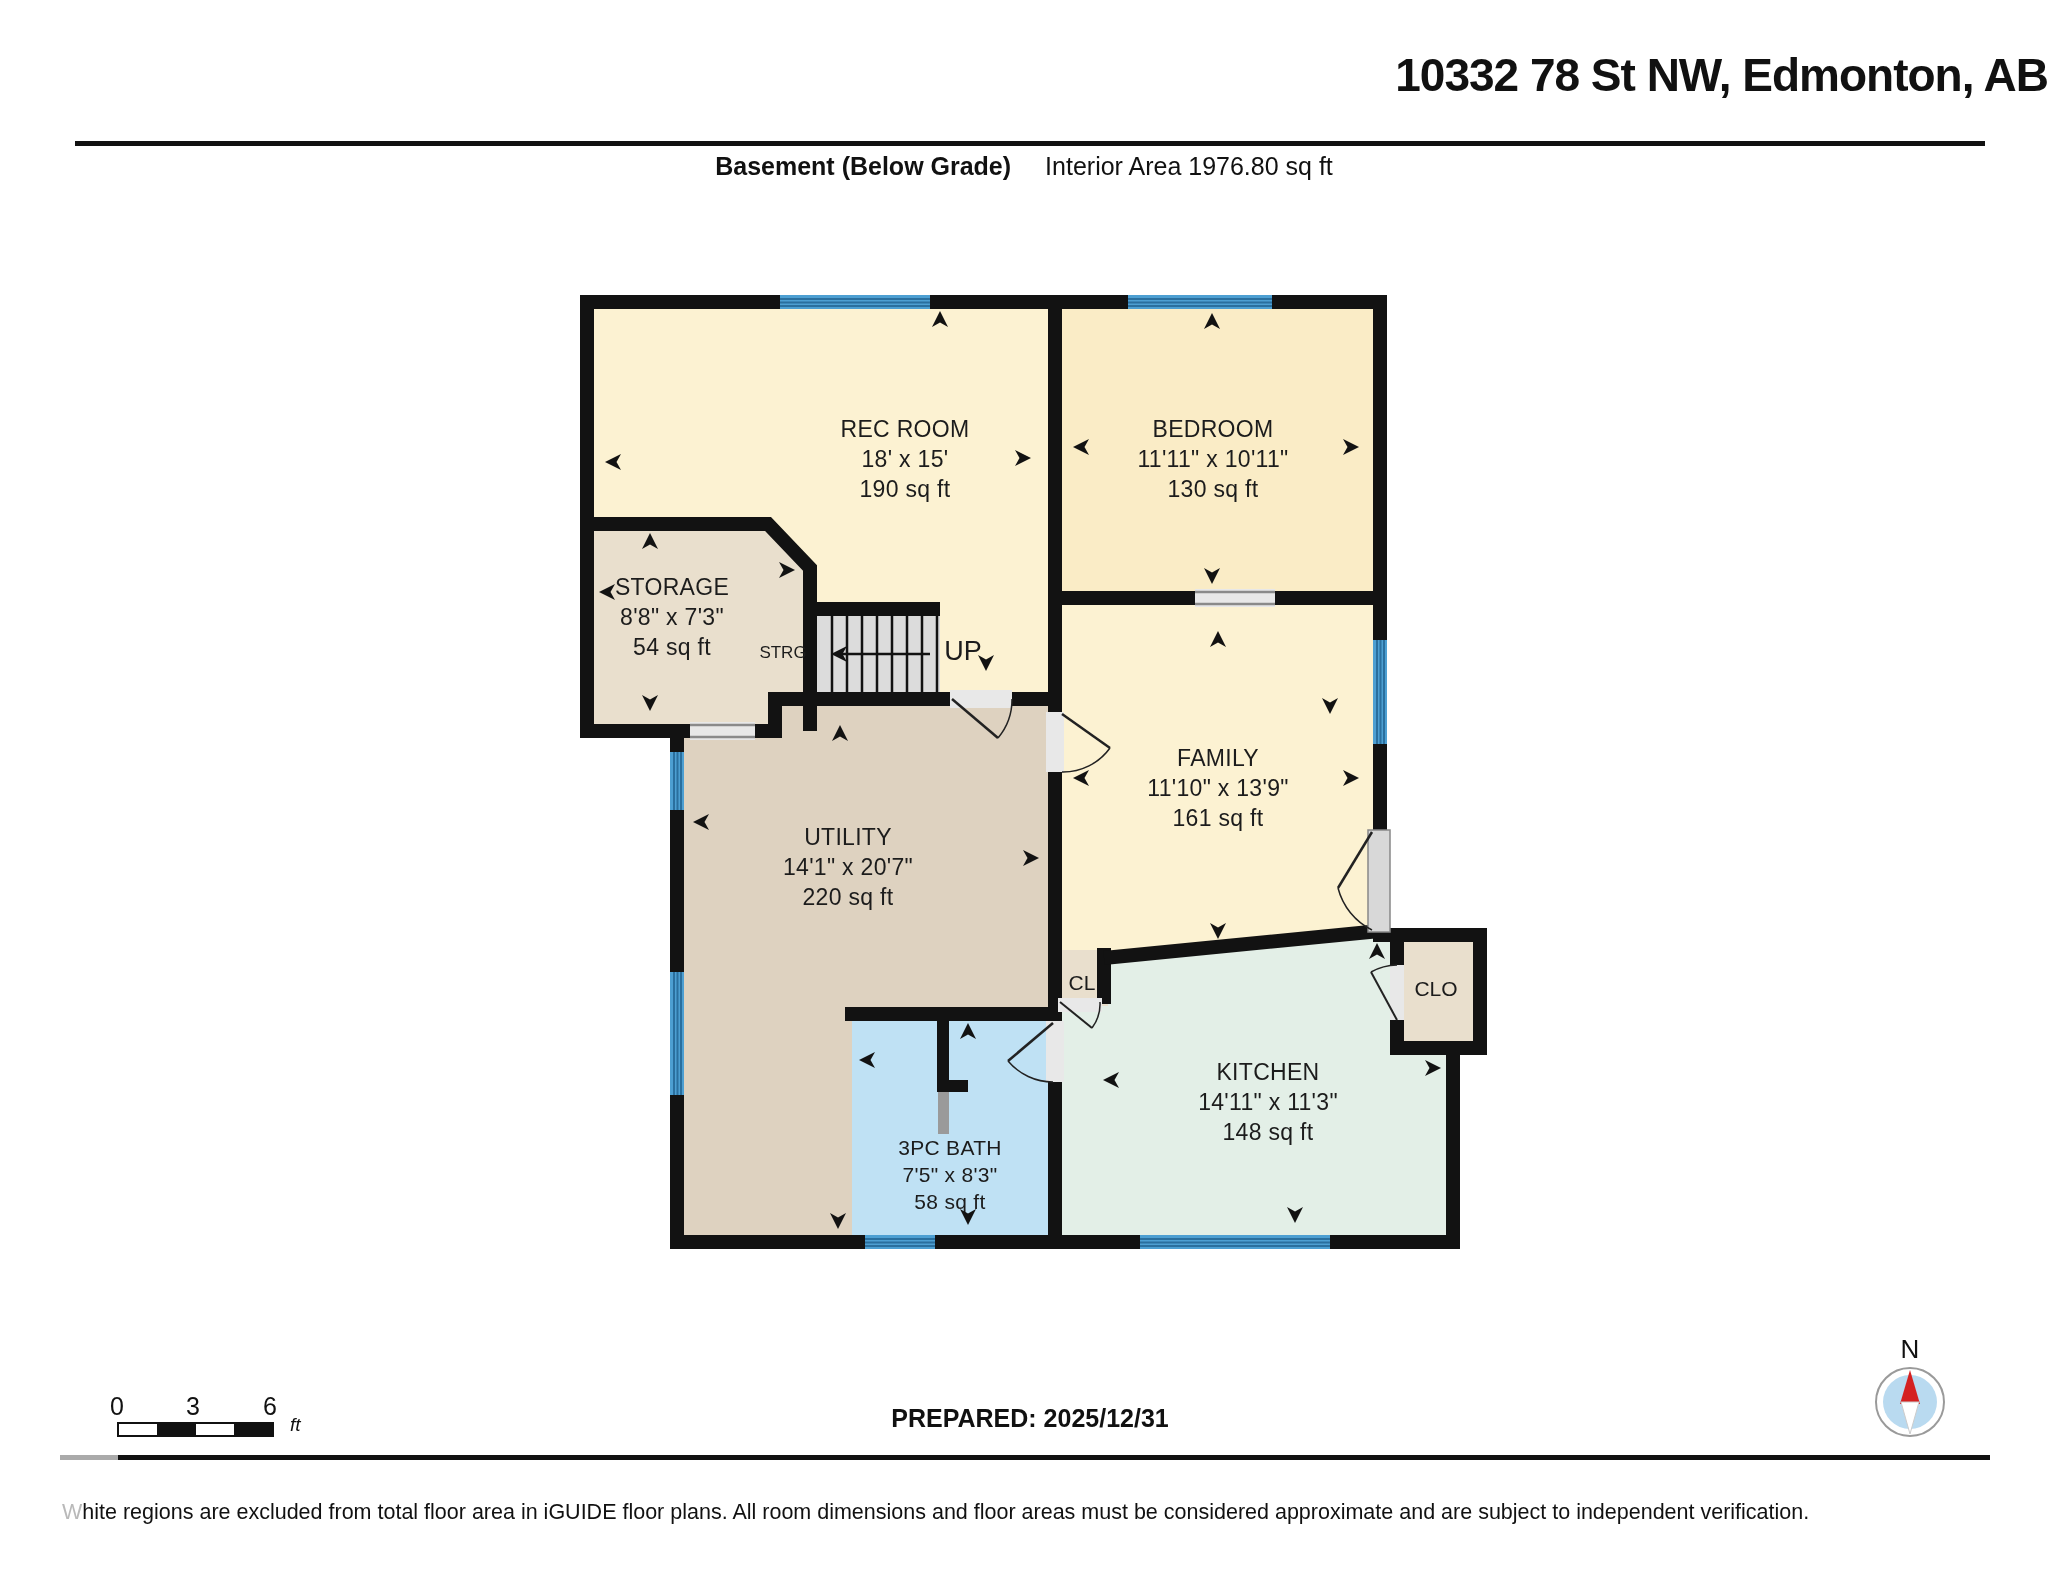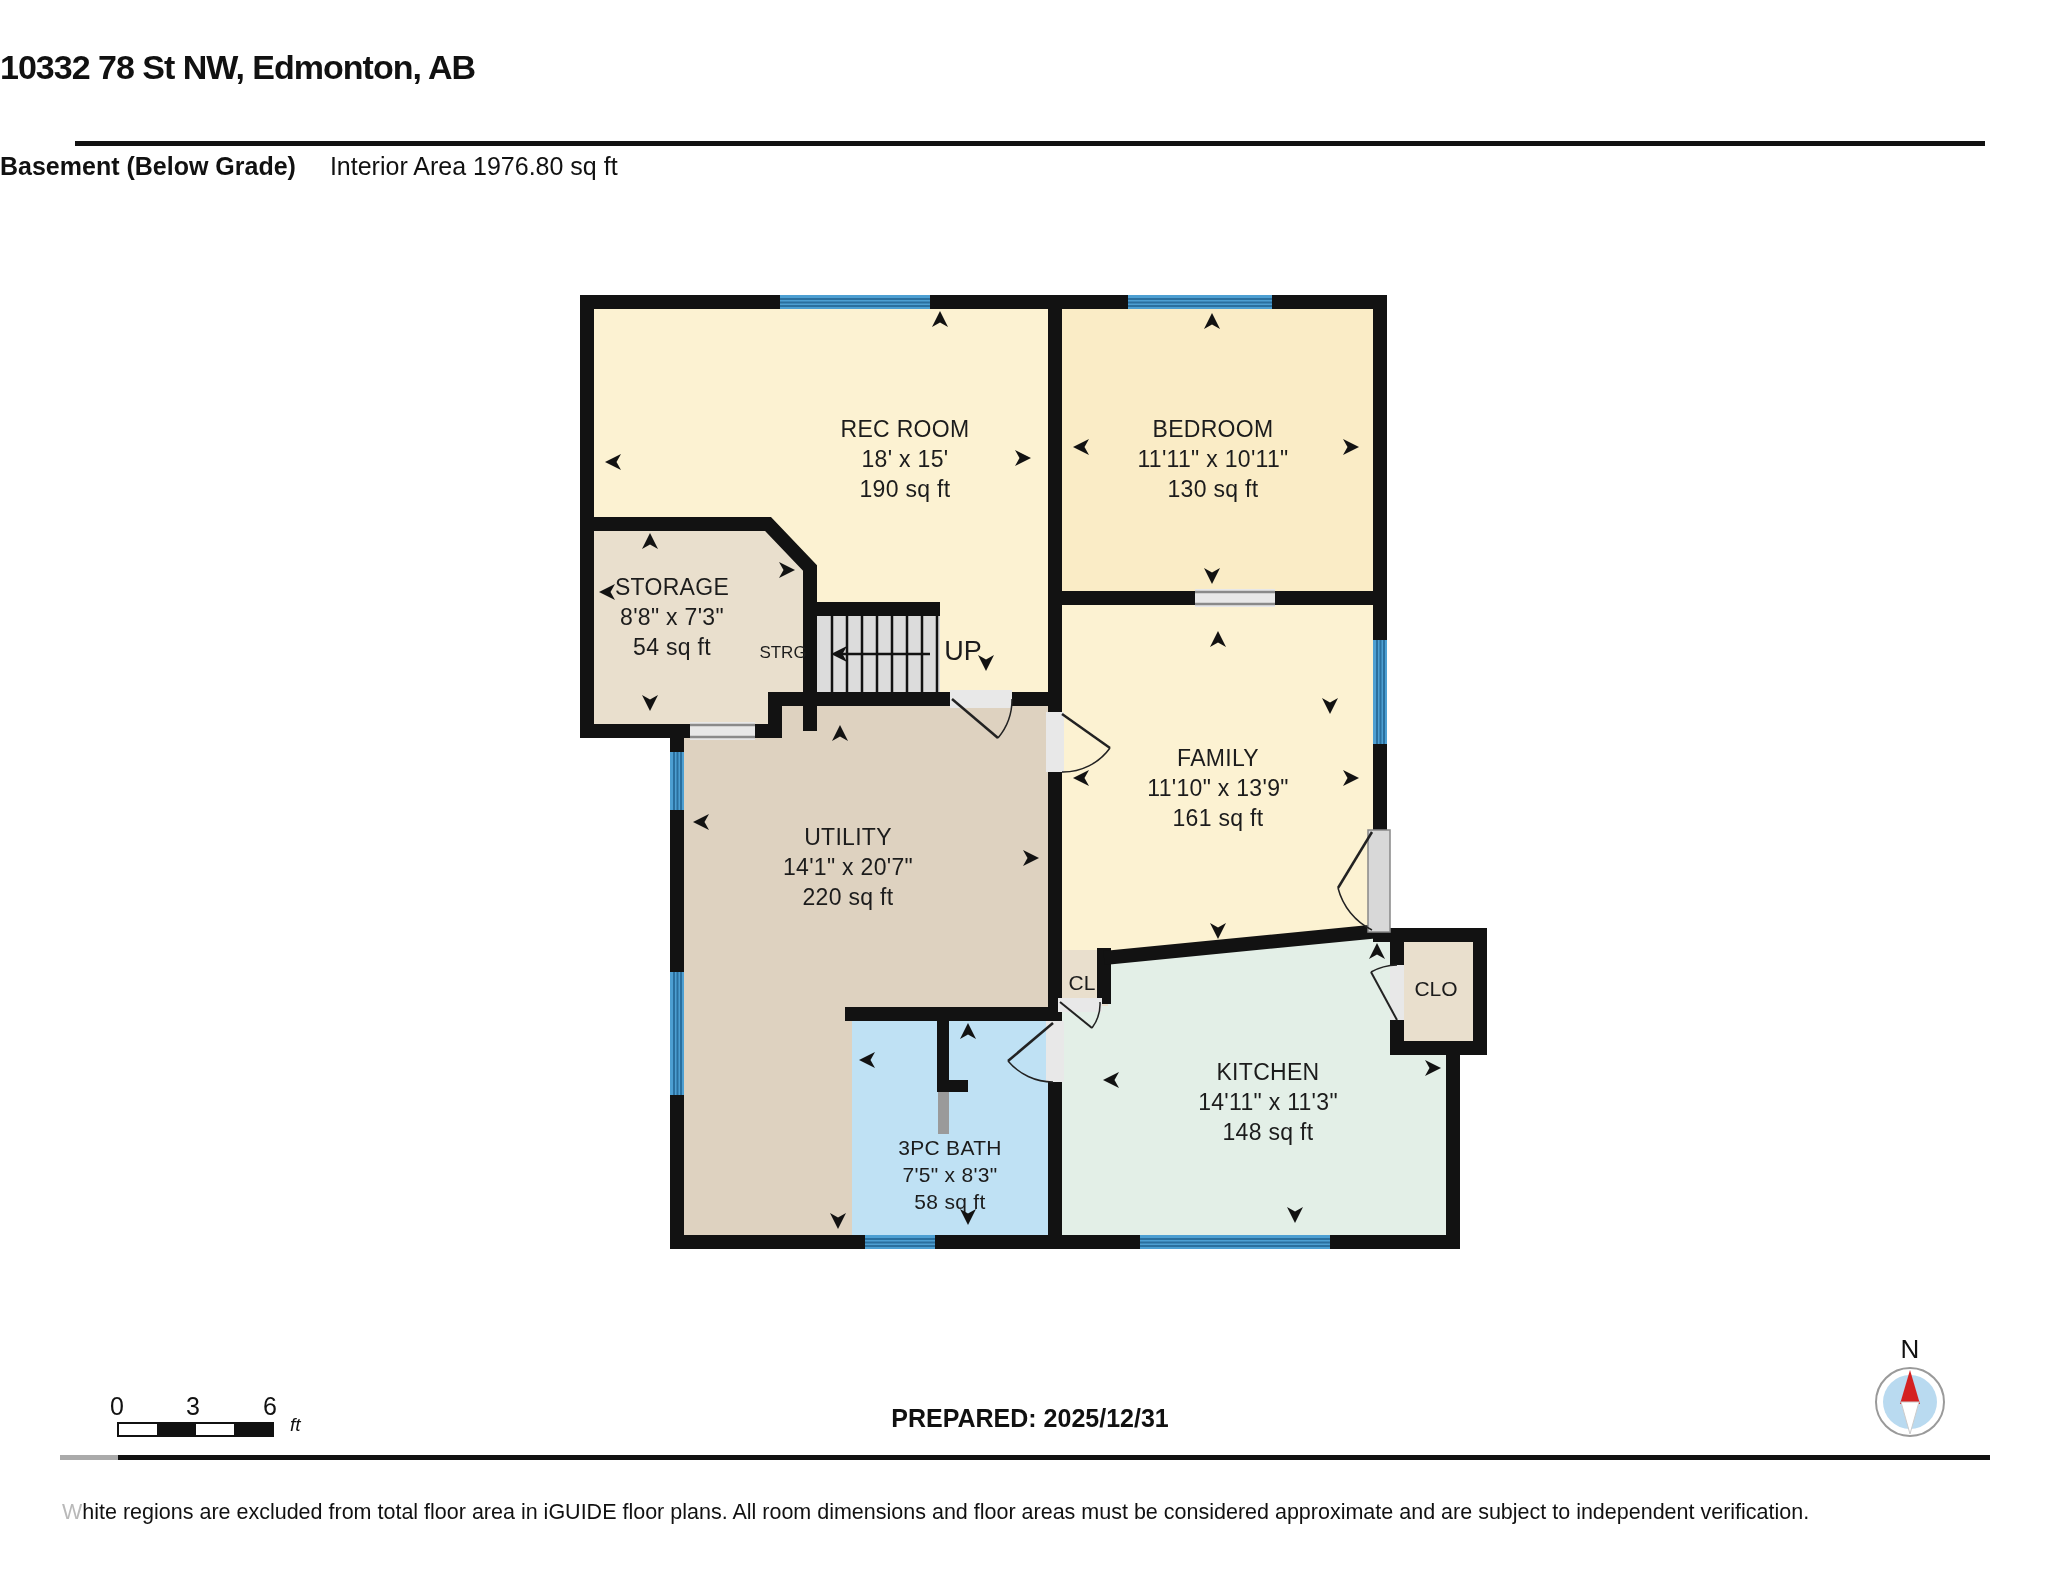--- a/index.html
+++ b/index.html
@@ -1,21 +1,21 @@
 <!DOCTYPE html>
 <html><head>
 <meta charset="utf-8">
 <style>
   html,body{margin:0;padding:0;background:#fff;}
   .page{position:relative;width:2048px;height:1583px;background:#ffffff;overflow:hidden;
         font-family:"Liberation Sans",sans-serif;color:#111;}
-  .title{position:absolute;top:48px;left:0;width:100%;text-align:left;
-         font-size:34px;font-weight:bold;letter-spacing:-1px;}
+  .title{position:absolute;top:48px;left:0;width:100%;text-align:right;
+         font-size:46px;font-weight:bold;letter-spacing:-1px;}
   .title-rule{position:absolute;top:141px;left:75px;width:1910px;height:5px;background:#111;}
-  .subtitle{position:absolute;top:152px;left:0;width:100%;display:flex;
+  .subtitle{position:absolute;top:152px;left:0;width:100%;display:flex;justify-content:center;
             gap:34px;font-size:25px;}
   .subtitle .floor{font-weight:bold;}
   .plan-svg{position:absolute;left:0;top:0;}
   
   .scalebar{position:absolute;left:90px;top:1392px;width:260px;height:60px;}
   .scalebar .nums{position:relative;height:26px;font-size:25px;}
   .scalebar .nums span{position:absolute;transform:translateX(-50%);}
   .bar{position:absolute;left:27px;top:30px;width:153px;height:11px;border:2px solid #111;
        display:flex;}
   .bar div{flex:1;}

